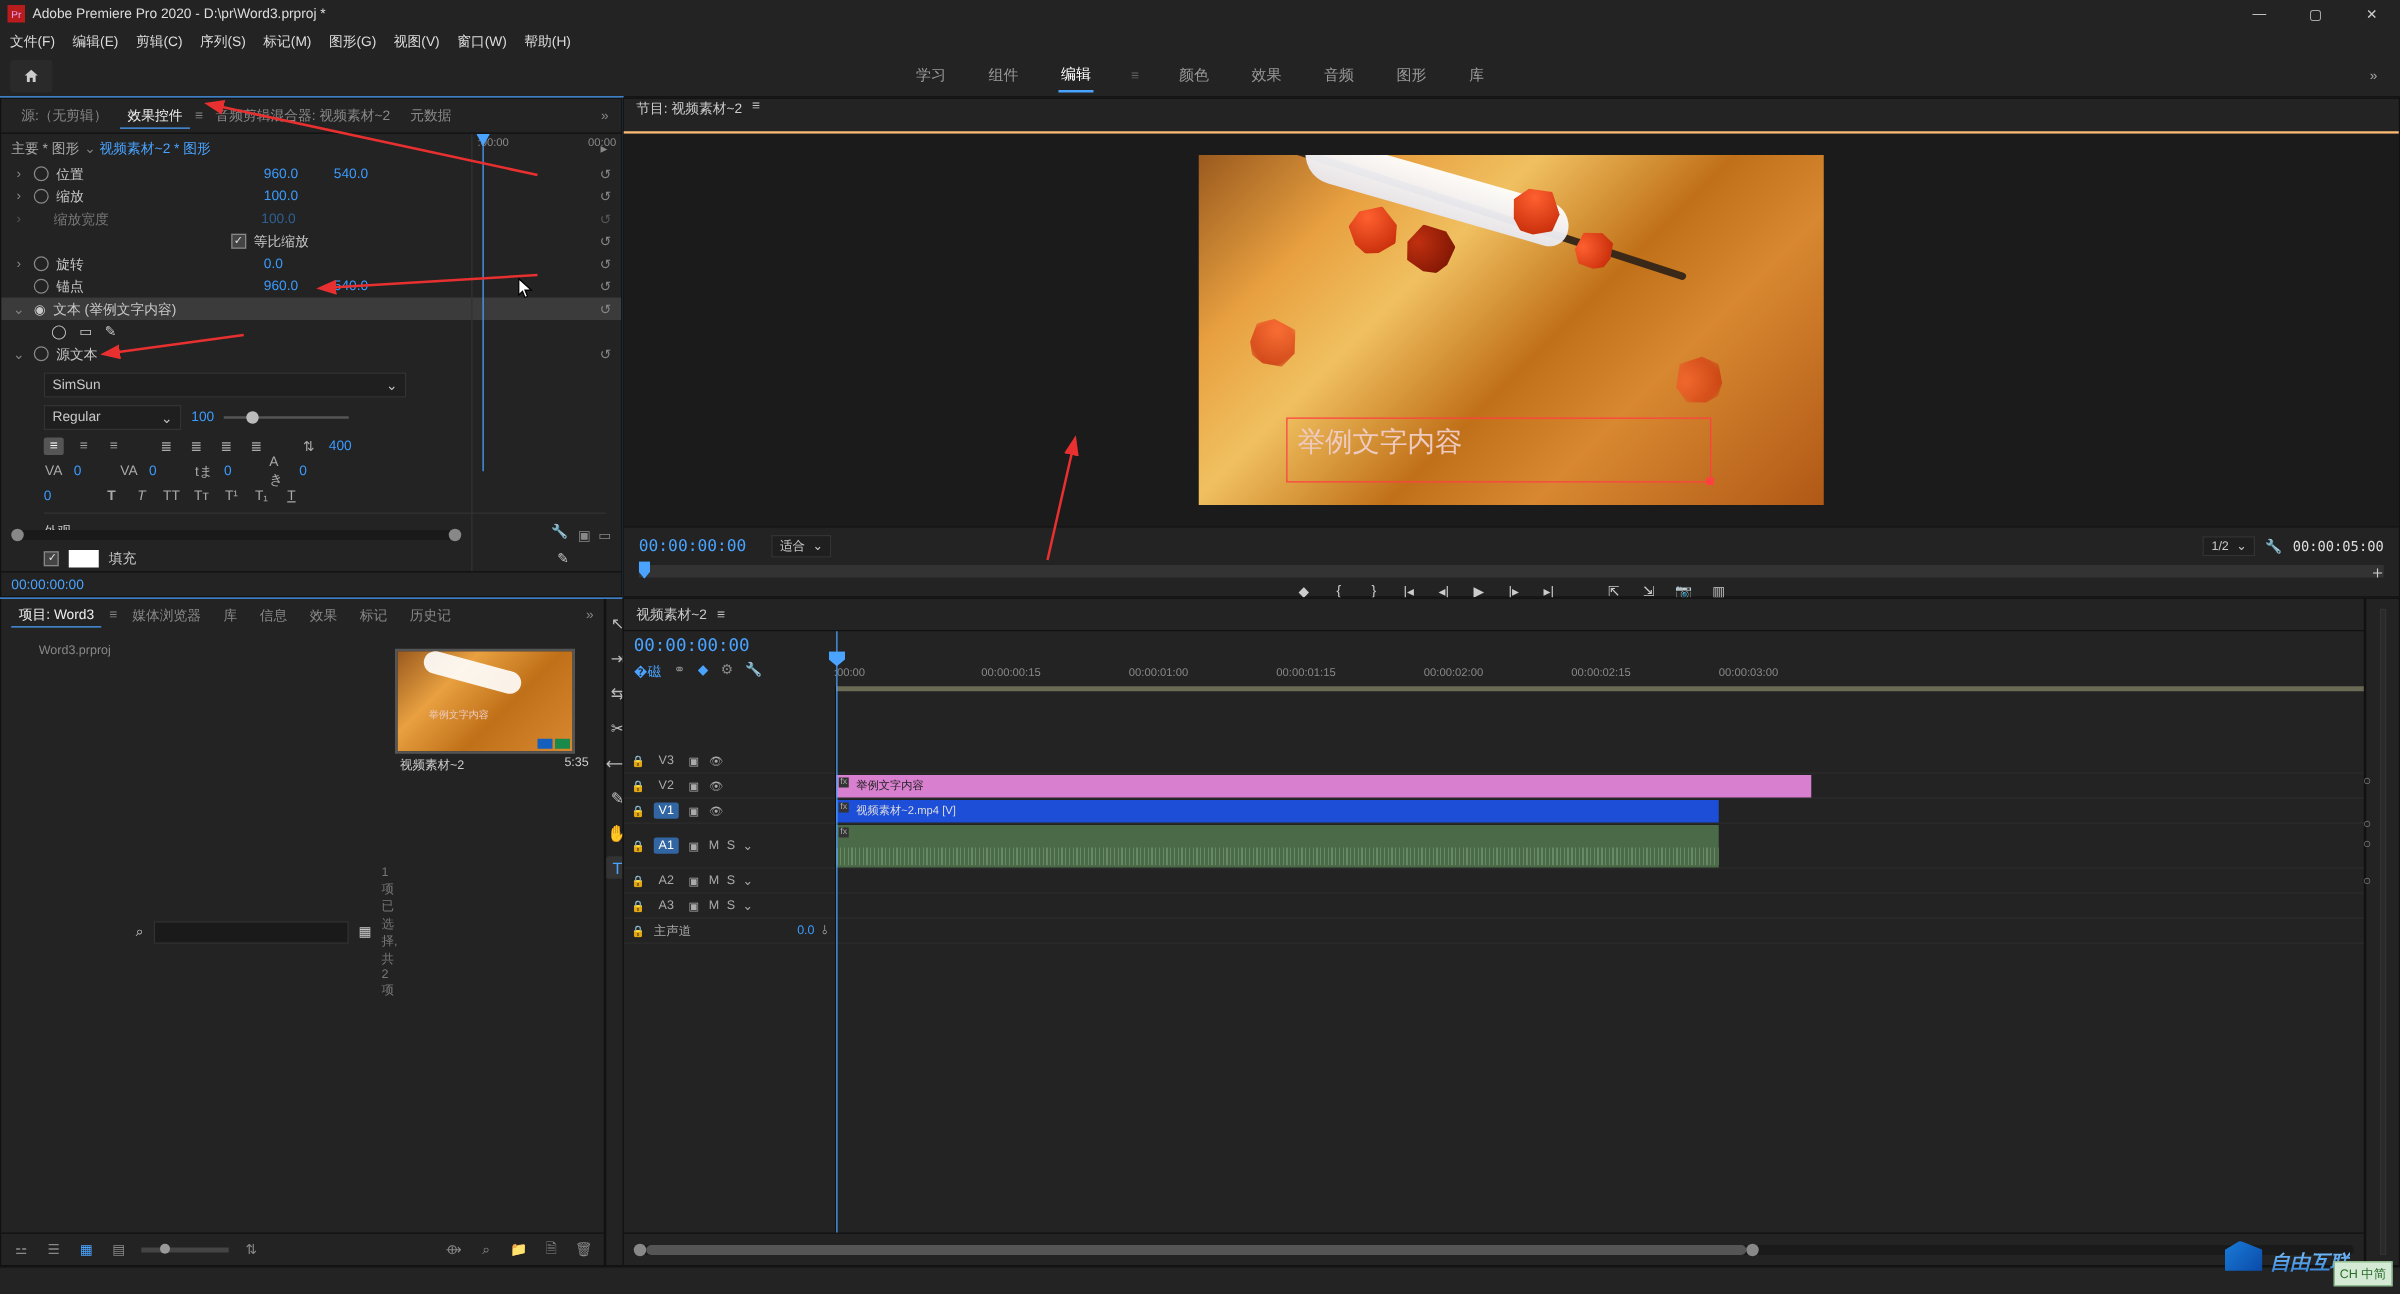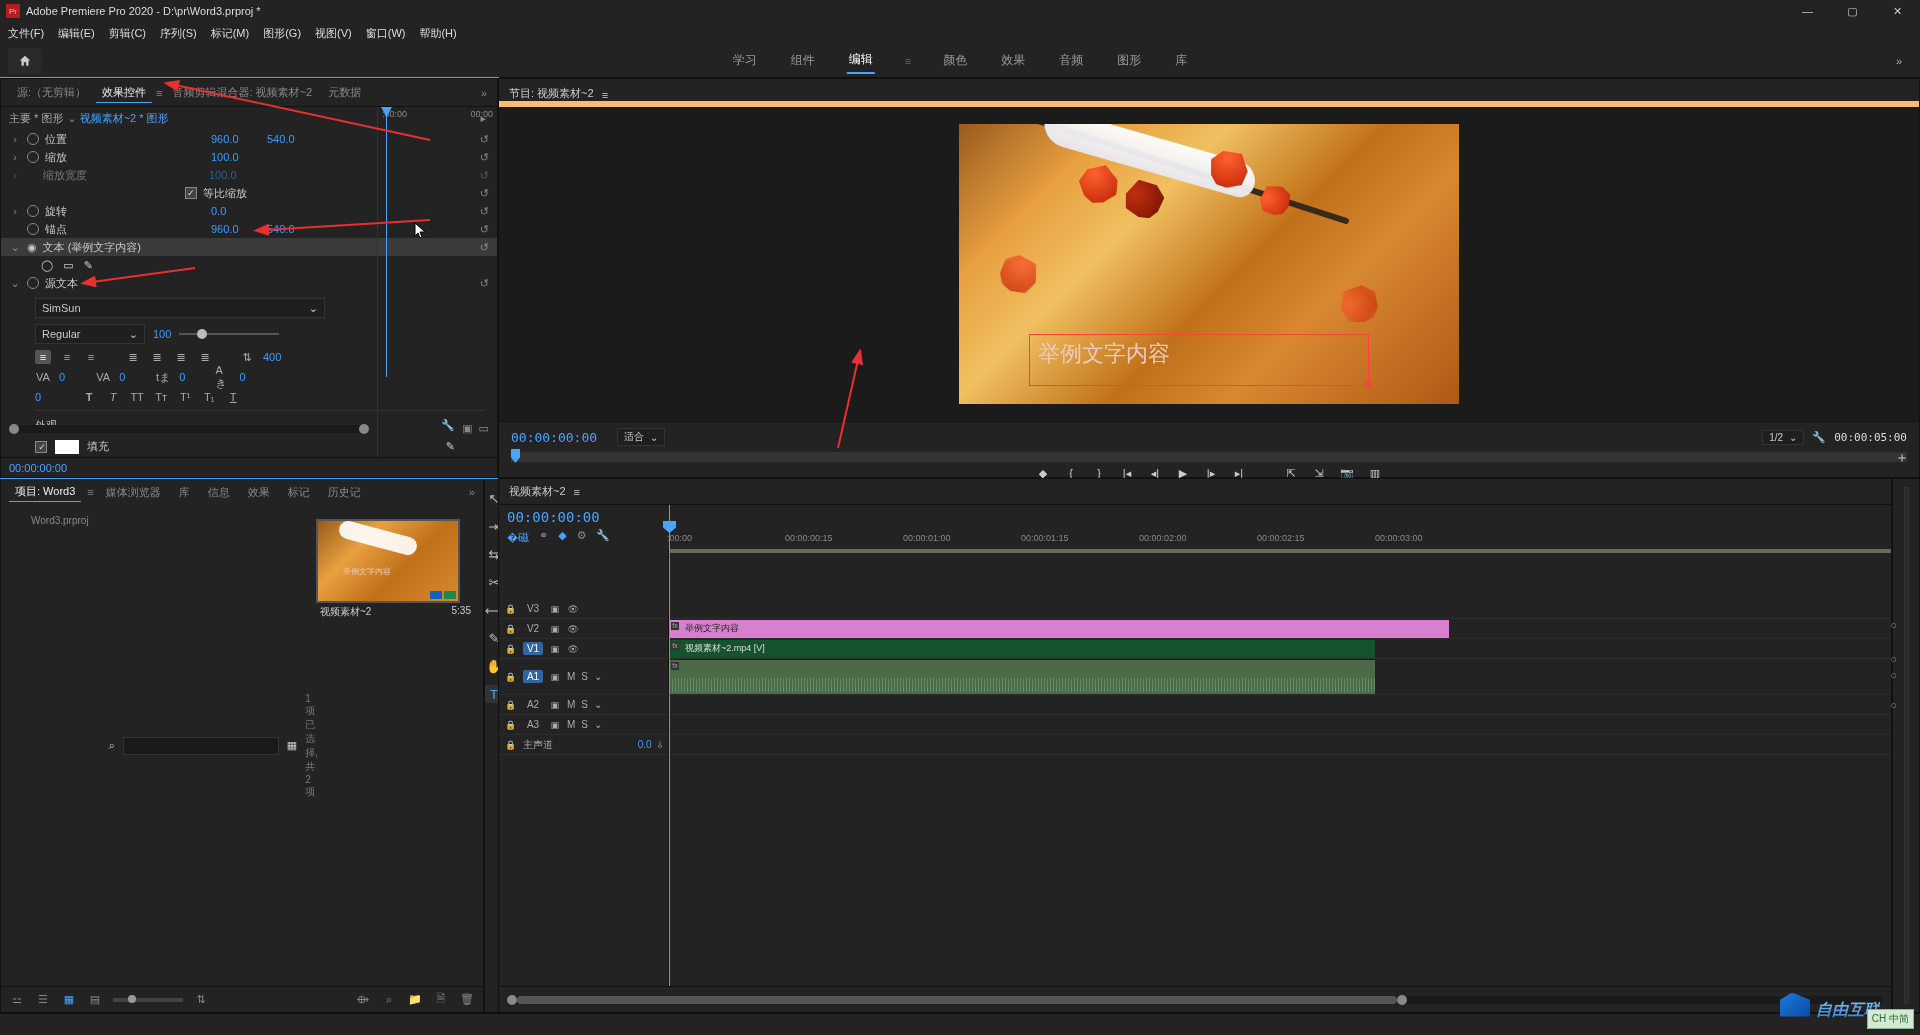--- a/index.html
+++ b/index.html
@@ -45,21 +45,21 @@
 .slider-track { width:100px; height:2px; background:#555; position:relative; }
 .slider-thumb { position:absolute; top:-4px; width:10px; height:10px; background:#bbb; border-radius:50%; }
 .icnrow { display:flex; gap:8px; align-items:center; margin-bottom:6px; }
 .icn { width:16px; height:14px; display:flex; align-items:center; justify-content:center; font-size:11px; color:#aaa; }
 .icn.active { background:#555; color:#fff; border-radius:2px; }
 .chk { width:12px; height:12px; border:1px solid #888; background:#444; display:inline-block; }
 .chk.on::after { content:"✓"; color:#ddd; font-size:9px; position:relative; top:-2px; left:1px; }
 .swatch { width:24px; height:14px; background:#fff; display:inline-block; }
 
 .program { display:flex; flex-direction:column; }
-.progtabs { height:28px; display:flex; align-items:flex-end; padding:0 10px; gap:8px; color:#ccc; border-bottom:6px solid #fdba74; }
+.progtabs { height:28px; display:flex; align-items:flex-start; padding:0 10px; gap:8px; color:#ccc; border-bottom:2px solid #fdba74; }
 .progcanvas { flex:1; position:relative; background:#1b1b1b; display:flex; align-items:center; justify-content:center; }
 .videoframe { width:500px; height:280px; position:relative; background:linear-gradient(135deg,#9a5a1e 0%,#e8a040 20%,#f0c060 35%,#c07018 55%,#d88830 70%,#b05816 100%); overflow:hidden; }
 .branch { position:absolute; top:30px; left:-20px; width:420px; height:6px; background:#3a2818; transform:rotate(18deg); border-radius:3px; }
 .snow { position:absolute; top:12px; left:80px; width:220px; height:35px; background:linear-gradient(#fff,#e8e8f0); border-radius:20px 40px 30px 50px; transform:rotate(16deg); opacity:0.95; }
 .leaf { position:absolute; width:40px; height:40px; background:radial-gradient(circle at 30% 30%,#ff6030,#b82000); clip-path:polygon(50% 0,90% 25%,100% 60%,75% 90%,50% 100%,25% 90%,0 60%,10% 25%); }
 .textbox { position:absolute; left:70px; top:210px; width:340px; height:52px; border:1px solid #ff4040; padding:4px 8px; color:#eecac0; font-size:22px; font-family:"SimSun",serif; }
 .textbox::after { content:""; position:absolute; right:-3px; bottom:-3px; width:6px; height:6px; background:#ff4040; }
 .progctrl { height:56px; background:#232323; border-top:1px solid #111; padding:4px 12px; }
 .progctrl .tcrow { display:flex; align-items:center; justify-content:space-between; height:22px; }
 .tc-blue { color:#4aa3ff; font-family:monospace; font-size:13px; }
@@ -111,21 +111,21 @@
 .trackheads { width:170px; border-right:1px solid #111; }
 .trackrow { height:20px; display:flex; align-items:center; gap:6px; padding:0 6px; border-bottom:1px solid #2c2c2c; font-size:10px; color:#aaa;}
 .trackrow.h36 { height:36px; }
 .trackrow .lk,.trackrow .tg { width:12px; height:12px; display:flex; align-items:center; justify-content:center; font-size:9px;}
 .trackrow .trkname { width:20px; text-align:center; }
 .trackrow .trkname.on { background:#3266a3; color:#fff; border-radius:2px; padding:1px 2px;}
 .trackarea { flex:1; position:relative; }
 .tr { position:absolute; left:0; right:0; border-bottom:1px solid #2c2c2c; }
 .clip { position:absolute; height:18px; top:1px; font-size:9px; padding:2px 4px; overflow:hidden; white-space:nowrap; }
 .clip.gfx { background:#d97fcf; color:#222; }
-.clip.vid { background:#14532d; color:#ddd; }
+.clip.vid { background:#1d4ed8; color:#ddd; }
 .clip.aud { background:#4a6a48; color:#ddd; height:34px; }
 .clip .wave { position:absolute; left:0; right:0; bottom:2px; height:14px; background:repeating-linear-gradient(90deg,#7aa078 0 1px,transparent 1px 3px); opacity:0.6;}
 .clip .fx { position:absolute; left:2px; top:2px; width:8px; height:8px; background:#333; color:#aaa; font-size:7px; text-align:center;}
 .tlfoot { height:26px; border-top:1px solid #111; display:flex; align-items:center; padding:0 8px; }
 .hscroll { position:relative; height:8px; background:#1a1a1a; border-radius:4px; }
 .hscroll .hbar { position:absolute; top:0; height:8px; background:#555; border-radius:4px; }
 .hscroll .hknob { position:absolute; top:-1px; width:10px; height:10px; background:#888; border-radius:50%; }
 
 .meters { width:28px; background:#232323; border:1px solid #111; display:flex; flex-direction:column; align-items:center; padding:8px 0; gap:2px;}
 .meterbar { width:5px; flex:1; background:linear-gradient(#2a2a2a,#2a2a2a); border:1px solid #333;}

